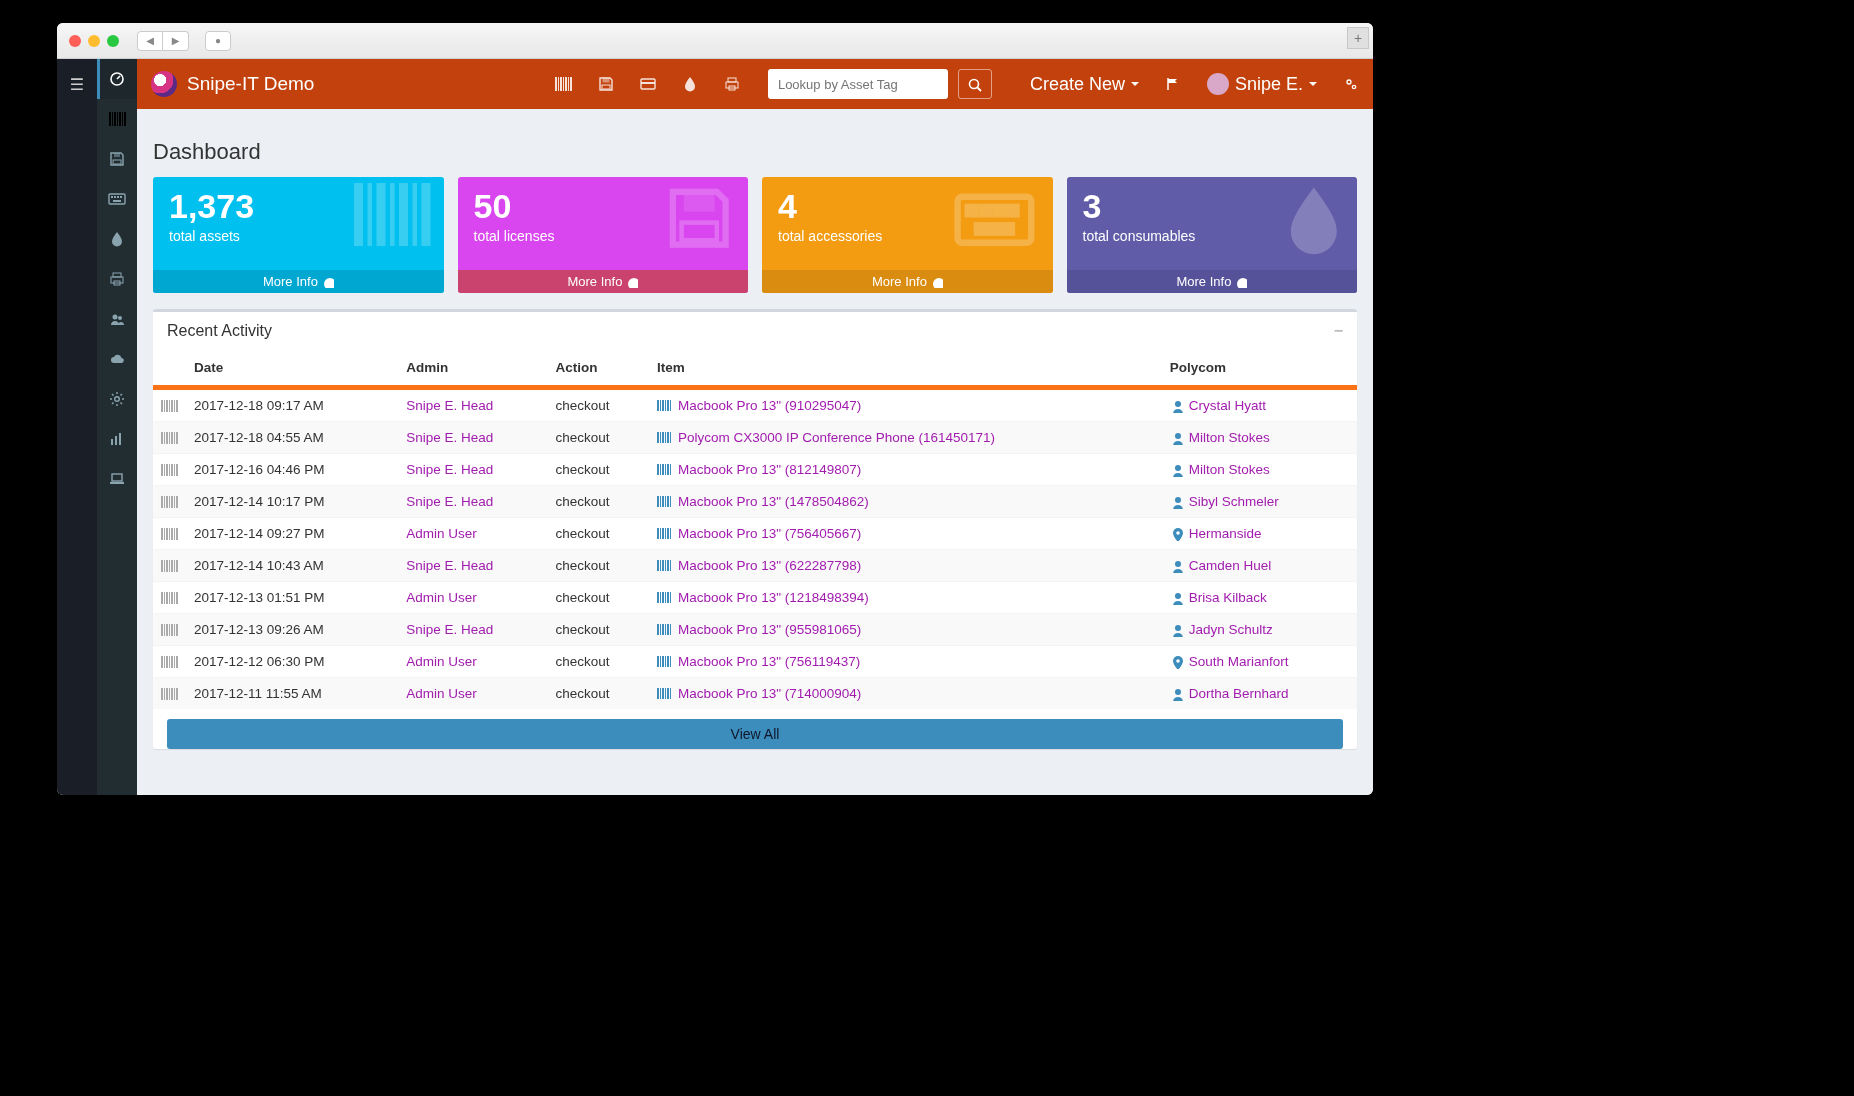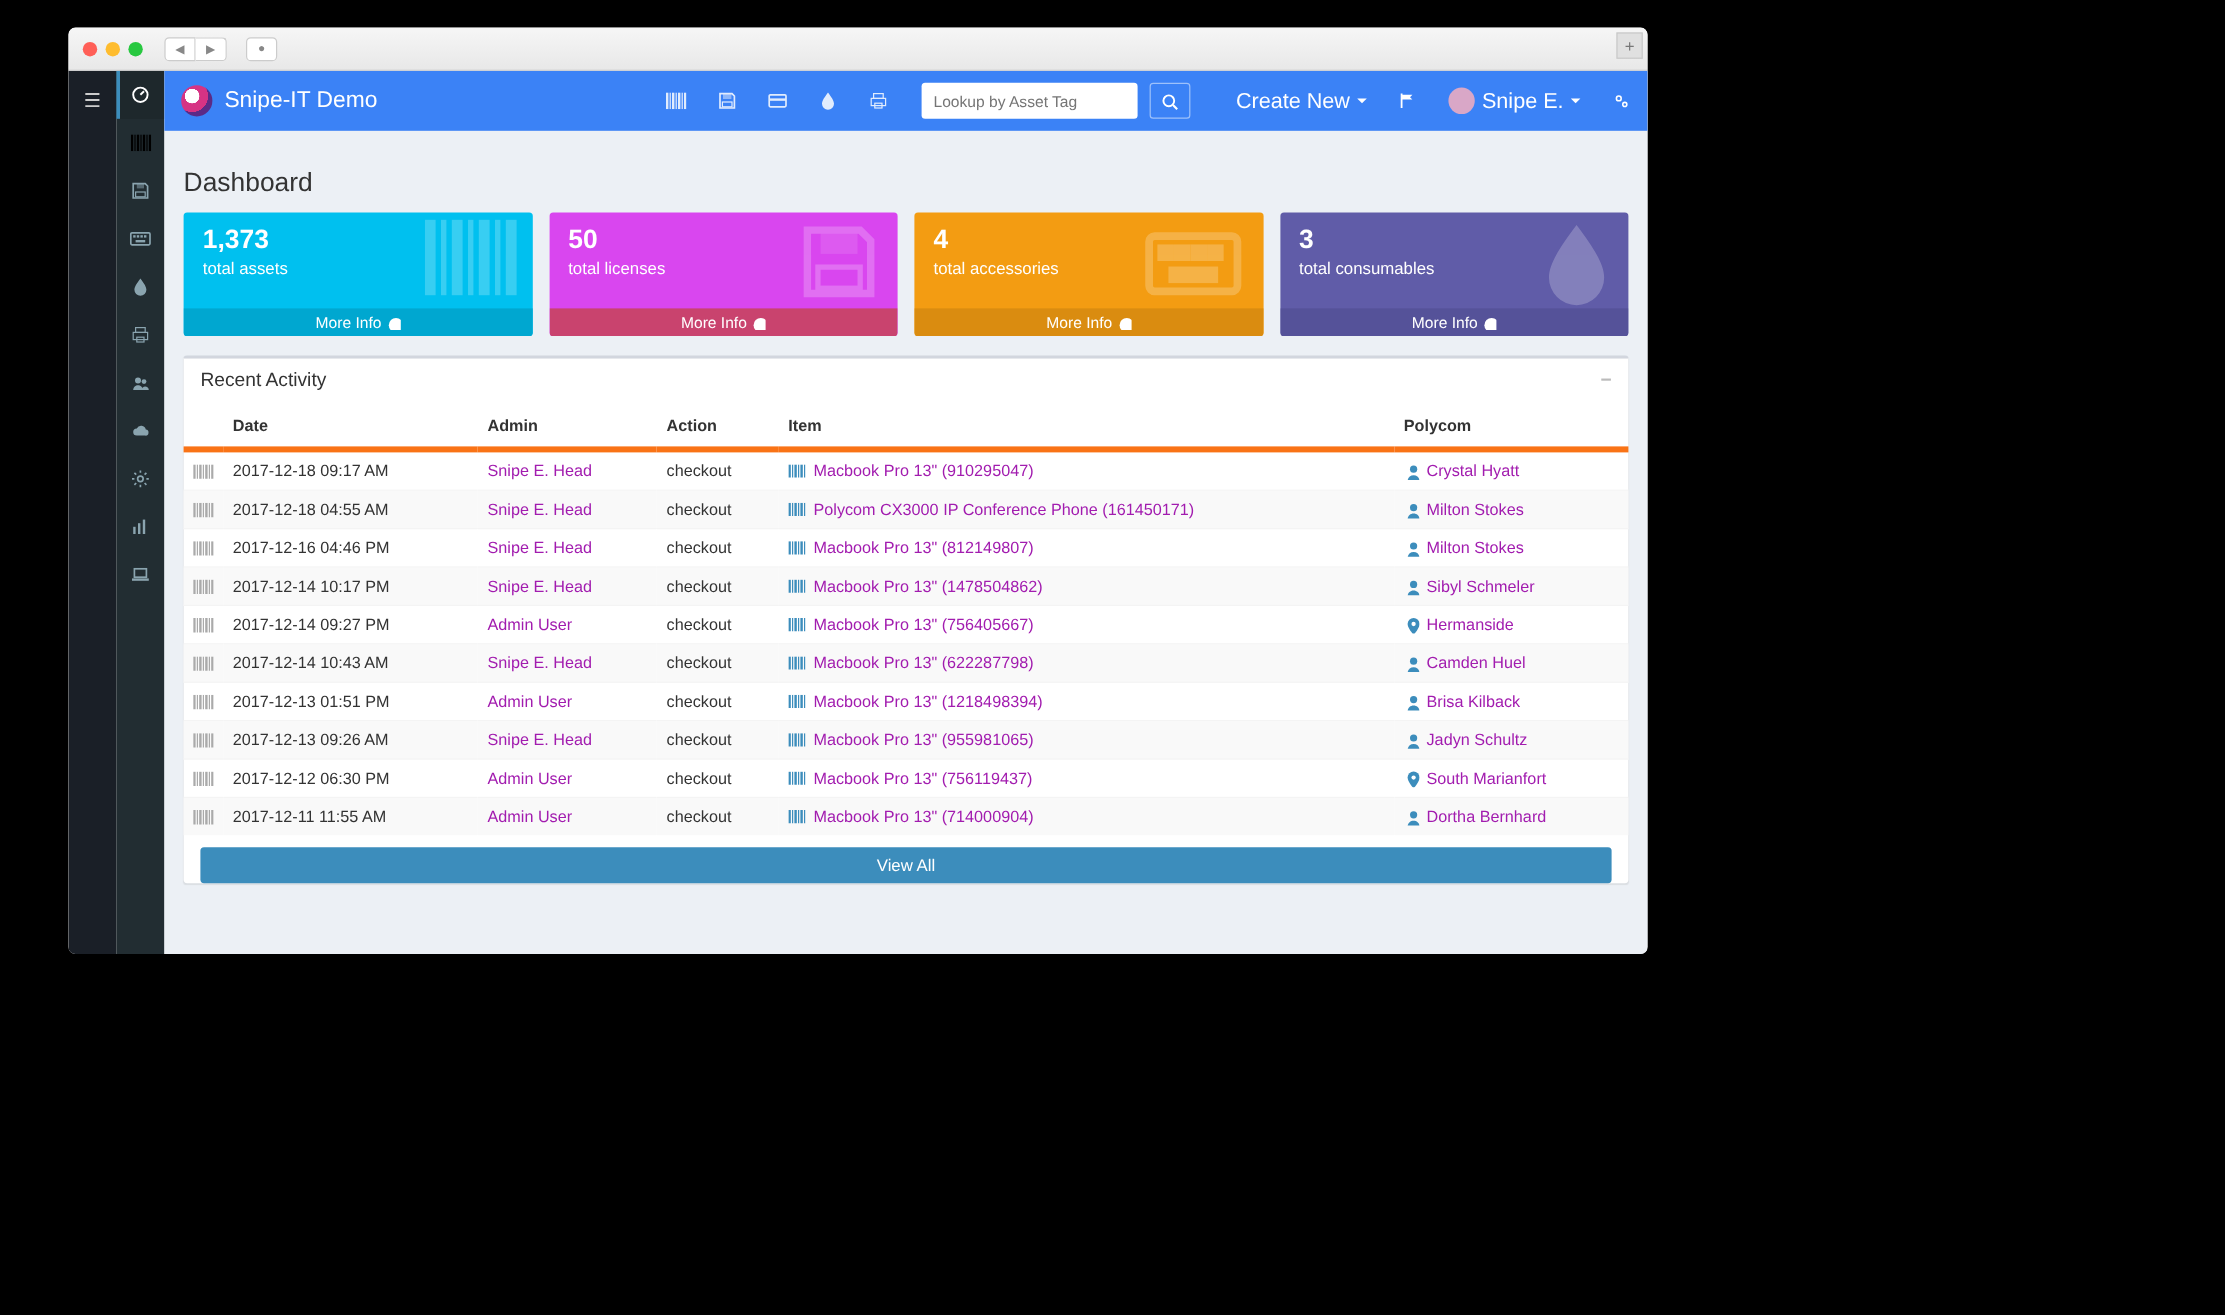--- a/index.html
+++ b/index.html
@@ -22,39 +22,39 @@
 
 
 .side-toggle { width:40px; background:#1a1f27; }
 .side-toggle .burger { height:50px; display:flex; align-items:center; justify-content:center; color:#ccc; font-size:16px; cursor:pointer; }
 .side-icons { width:40px; background:#222d32; display:flex; flex-direction:column; }
 .side-icons .si { height:40px; display:flex; align-items:center; justify-content:center; color:#8aa4af; cursor:pointer; }
 .side-icons .si.active { background:#1e282c; color:#fff; border-left:3px solid #3c8dbc; padding-right:3px; }
 
 
 .main { flex:1; display:flex; flex-direction:column; background:#ecf0f5; }
-.topbar { height:50px; background:#3b82f6; display:flex; align-items:center; color:#fff; padding:0 14px; gap:10px; }
+.topbar { height:50px; background:#c2410c; display:flex; align-items:center; color:#fff; padding:0 14px; gap:10px; }
 .brand { display:flex; align-items:center; gap:10px; font-size:19px; font-weight:300; }
 .brand .logo { width:26px; height:26px; border-radius:50%; background: radial-gradient(circle at 35% 35%, #fff 0 25%, #d63384 26% 55%, #5b2a86 56% 100%); }
 .topicons { display:flex; gap:26px; margin-left:auto; align-items:center; }
 .topicons .ti { opacity:.85; cursor:pointer; display:flex; }
 .search-wrap { display:flex; align-items:center; gap:10px; margin-left:18px; }
 .search-wrap input { width:180px; height:30px; border:none; border-radius:3px; padding:0 10px; font-size:13px; color:#555; }
 .search-btn { width:34px; height:30px; border:1px solid rgba(255,255,255,.5); border-radius:3px; display:flex; align-items:center; justify-content:center; cursor:pointer; }
 .right-group { display:flex; align-items:center; gap:26px; margin-left:28px; font-size:18px; }
 .right-group .dropdown { cursor:pointer; display:flex; align-items:center; gap:6px; }
 .caret { width:0; height:0; border-left:4px solid transparent; border-right:4px solid transparent; border-top:4px solid #fff; display:inline-block; }
 .avatar { width:22px; height:22px; border-radius:50%; background:#d9a7c7; display:inline-block; }
 
 .content { padding:14px 16px 16px; overflow:auto; flex:1; }
 .page-title { font-size:22px; color:#333; font-weight:400; margin-bottom:12px;margin-top:16px; }
 
 .stat-row { display:flex; gap:14px; margin-bottom:16px; }
 .stat { flex:1; border-radius:3px; color:#fff; position:relative; overflow:hidden; }
-.stat .big { font-size:22px; font-weight:700; padding:10px 16px 0; }
+.stat .big { font-size:34px; font-weight:700; padding:10px 16px 0; }
 .stat .lbl { font-size:14px; padding:2px 16px 26px; }
 .stat .more { text-align:center; font-size:13px; padding:4px 0; background:rgba(0,0,0,.1); cursor:pointer; }
 .stat .bgicon { position:absolute; right:10px; top:6px; opacity:.22; }
 .stat.teal   { background:#00c0ef; } .stat.teal .more { background:#00a7d0; }
 .stat.pink   { background:#d946ef; } .stat.pink .more { background:#c9436e; }
 .stat.orange { background:#f39c12; } .stat.orange .more { background:#da8c10; }
 .stat.purple { background:#605ca8; } .stat.purple .more { background:#555299; }
 
 .panel { background:#fff; border-top:3px solid #d2d6de; border-radius:3px; box-shadow:0 1px 1px rgba(0,0,0,.08); }
 .panel-head { display:flex; align-items:center; justify-content:space-between; padding:10px 14px; color:#333; font-size:16px; }
@@ -62,21 +62,21 @@
 
 table { width:100%; border-collapse:collapse; font-size:13.5px; color:#333; }
 thead th { text-align:left; font-weight:600; padding:10px 8px; border-bottom:5px solid #f97316; color:#333; }
 tbody td { padding:8px 8px; border-top:1px solid #f4f4f4; vertical-align:middle; }
 tbody tr:nth-child(even) { background:#f9f9f9; }
 td .lnk { color:#a21caf; text-decoration:none; cursor:pointer; }
 td .itemcell, td .targetcell { display:flex; align-items:center; gap:6px; }
 td .mini-ic { color:#3c8dbc; display:inline-flex; }
 .col-icon { width:30px; color:#999; }
 
-.viewall { margin:10px 14px 14px; background:#3c8dbc; color:#ffffff; text-align:center; padding:7px 0; border-radius:3px; font-size:14px; cursor:pointer; }
+.viewall { margin:10px 14px 14px; background:#3c8dbc; color:#0f172a; text-align:center; padding:7px 0; border-radius:3px; font-size:14px; cursor:pointer; }
 
 svg { display:block; }
 </style>
 </head>
 <body>
 
 <svg width="0" height="0" style="position:absolute">
   <defs>
     <g id="ic-barcode">
         <rect x="0" y="0" width="2" height="14"></rect>

